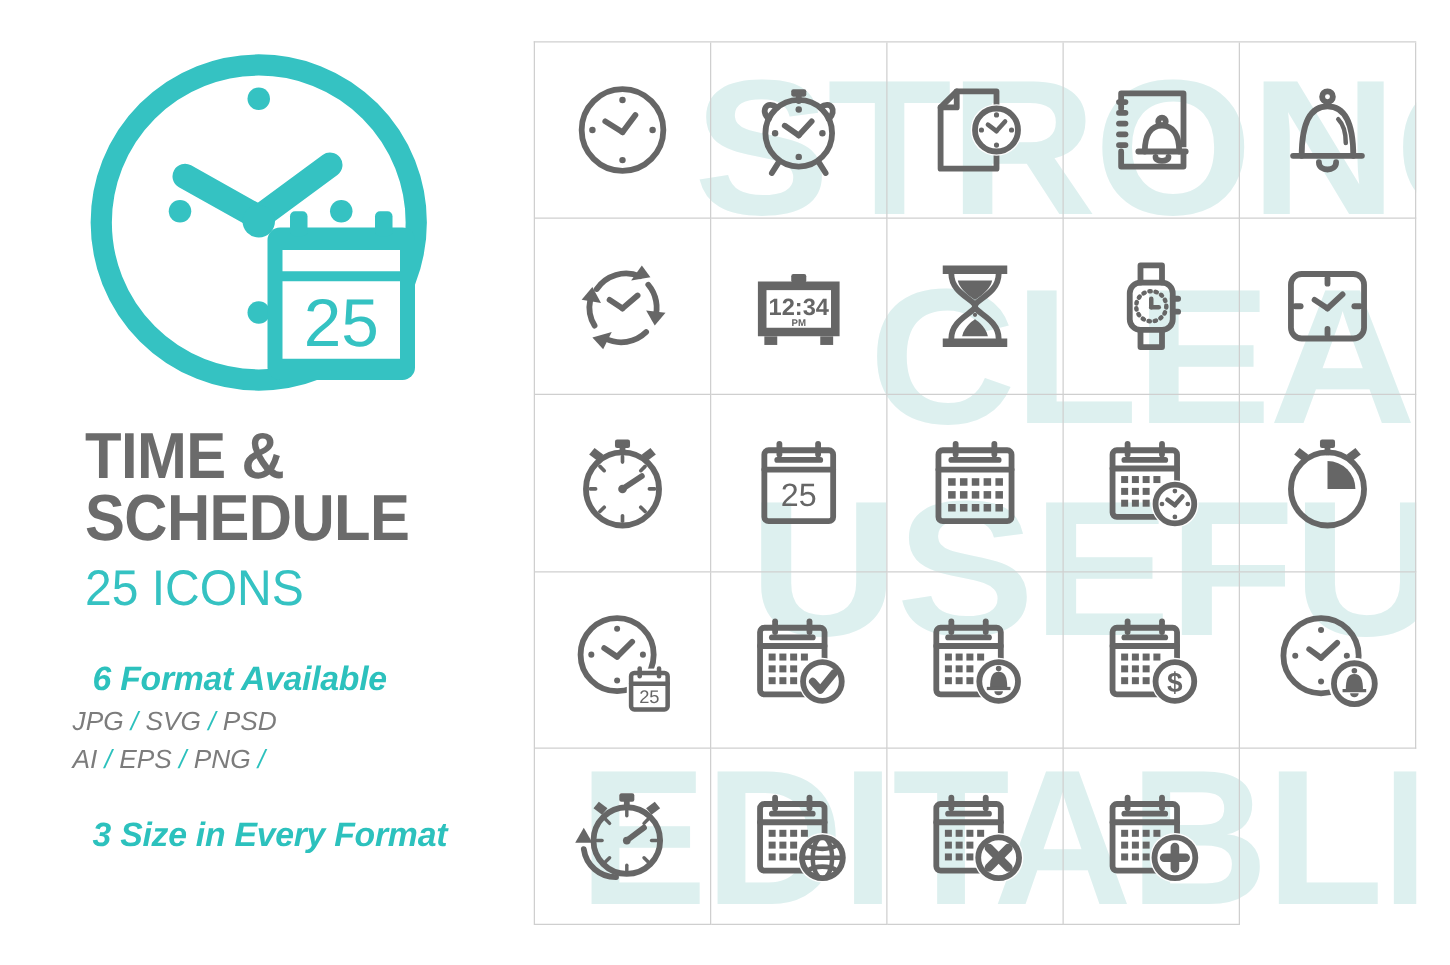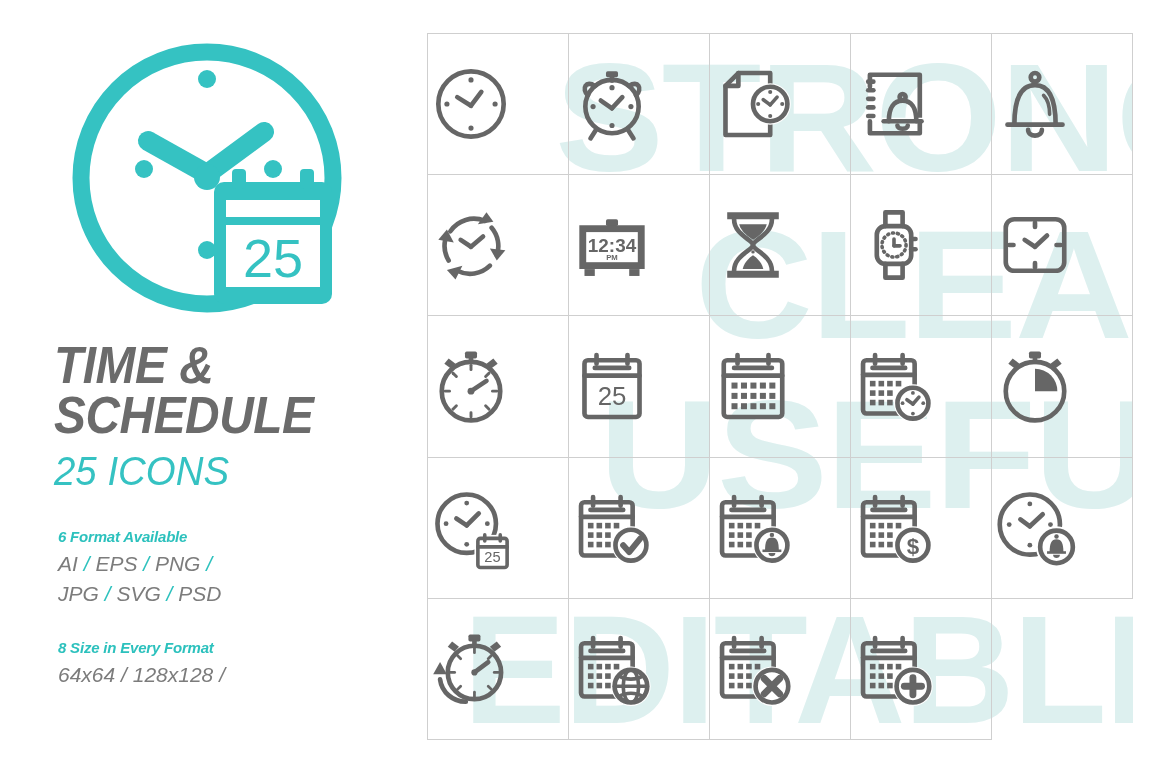--- a/index.html
+++ b/index.html
@@ -9,21 +9,21 @@
     position:relative;
   }
   .page{position:absolute;inset:0;width:1160px;height:772px;background:#fff;}
 
   
   .left{position:absolute;left:0;top:0;width:420px;height:772px;}
 
   .logo{position:absolute;left:52px;top:22px;width:310px;height:300px;}
   .logo svg{display:block;}
 
-  .title-block{position:absolute;left:54px;top:340px;width:340px;font-style:italic;}
+  .title-block{position:absolute;left:68px;top:340px;width:340px;}
   .title{
     font-family:"Liberation Sans", sans-serif;
     font-weight:bold;
     font-size:52px;
     line-height:50px;
     letter-spacing:-0.5px;
     color:#6b6b6b;
     margin:0;
     transform:scaleX(0.92);
     transform-origin:left center;
@@ -33,25 +33,25 @@
     line-height:46px;
     color:#35c2c2;
     margin:8px 0 0 0;
     font-weight:300;
     transform:scaleX(0.96);
     transform-origin:left center;
   }
 
   .info-block{position:absolute;left:58px;top:528px;width:350px;}
   .info-head{
-    font-size:15px;
+    font-size:27px;
     font-weight:bold;
     font-style:italic;
     color:#2cc1bd;
-    margin:0 0 4px 0;
+    margin:0 0 4px 16px;
     letter-spacing:-0.2px;
   }
   .info-head.second{margin-top:30px;}
   .info-line{
     font-size:21px;
     font-style:italic;
     color:#7c7c7c;
     line-height:30px;
     margin:0;
     font-weight:300;
@@ -85,21 +85,21 @@
     grid-template-columns:repeat(5,1fr);
     grid-template-rows:repeat(5,1fr);
     border-top:1px solid #cfcfcf;
     border-left:1px solid #cfcfcf;
     box-sizing:border-box;
   }
   .cell{
     border-right:1px solid #cfcfcf;
     border-bottom:1px solid #cfcfcf;
     box-sizing:border-box;
-    display:flex;align-items:center;
+    display:flex;align-items:center;justify-content:center;
     position:relative;
   }
   .cell svg{display:block;overflow:visible;}
   .ic{stroke:#666666;fill:none;stroke-width:5.4;stroke-linecap:round;stroke-linejoin:round;}
   .icf{fill:#666666;stroke:none;}
   .thin{stroke-width:4.2;}
 </style>
 </head>
 <body>
 
@@ -131,25 +131,24 @@
     </div>
 
     <div class="title-block">
       <div class="title">TIME &amp;</div>
       <div class="title">SCHEDULE</div>
       <div class="subtitle">25 ICONS</div>
     </div>
 
     <div class="info-block">
       <div class="info-head">6 Format Available</div>
+      <div class="info-line"><span>JPG</span> <span class="sep">/</span> <span>SVG</span> <span class="sep">/</span> <span>PSD</span></div>
       <div class="info-line"><span>AI</span> <span class="sep">/</span> <span>EPS</span> <span class="sep">/</span> <span>PNG</span> <span class="sep">/</span></div>
-      <div class="info-line"><span>JPG</span> <span class="sep">/</span> <span>SVG</span> <span class="sep">/</span> <span>PSD</span></div>
-
-      <div class="info-head second">8 Size in Every Format</div>
-      <div class="info-line">64x64 / 128x128 /</div>
+
+      <div class="info-head second">3 Size in Every Format</div>
     </div>
   </div>
 
   <div class="grid-wrap">
 
     <div class="watermarks">
       <div class="wm wm-strong">STRONG</div>
       <div class="wm wm-clear">CLEAR</div>
       <div class="wm wm-useful">USEFUL</div>
       <div class="wm wm-editable">EDITABLE</div>

